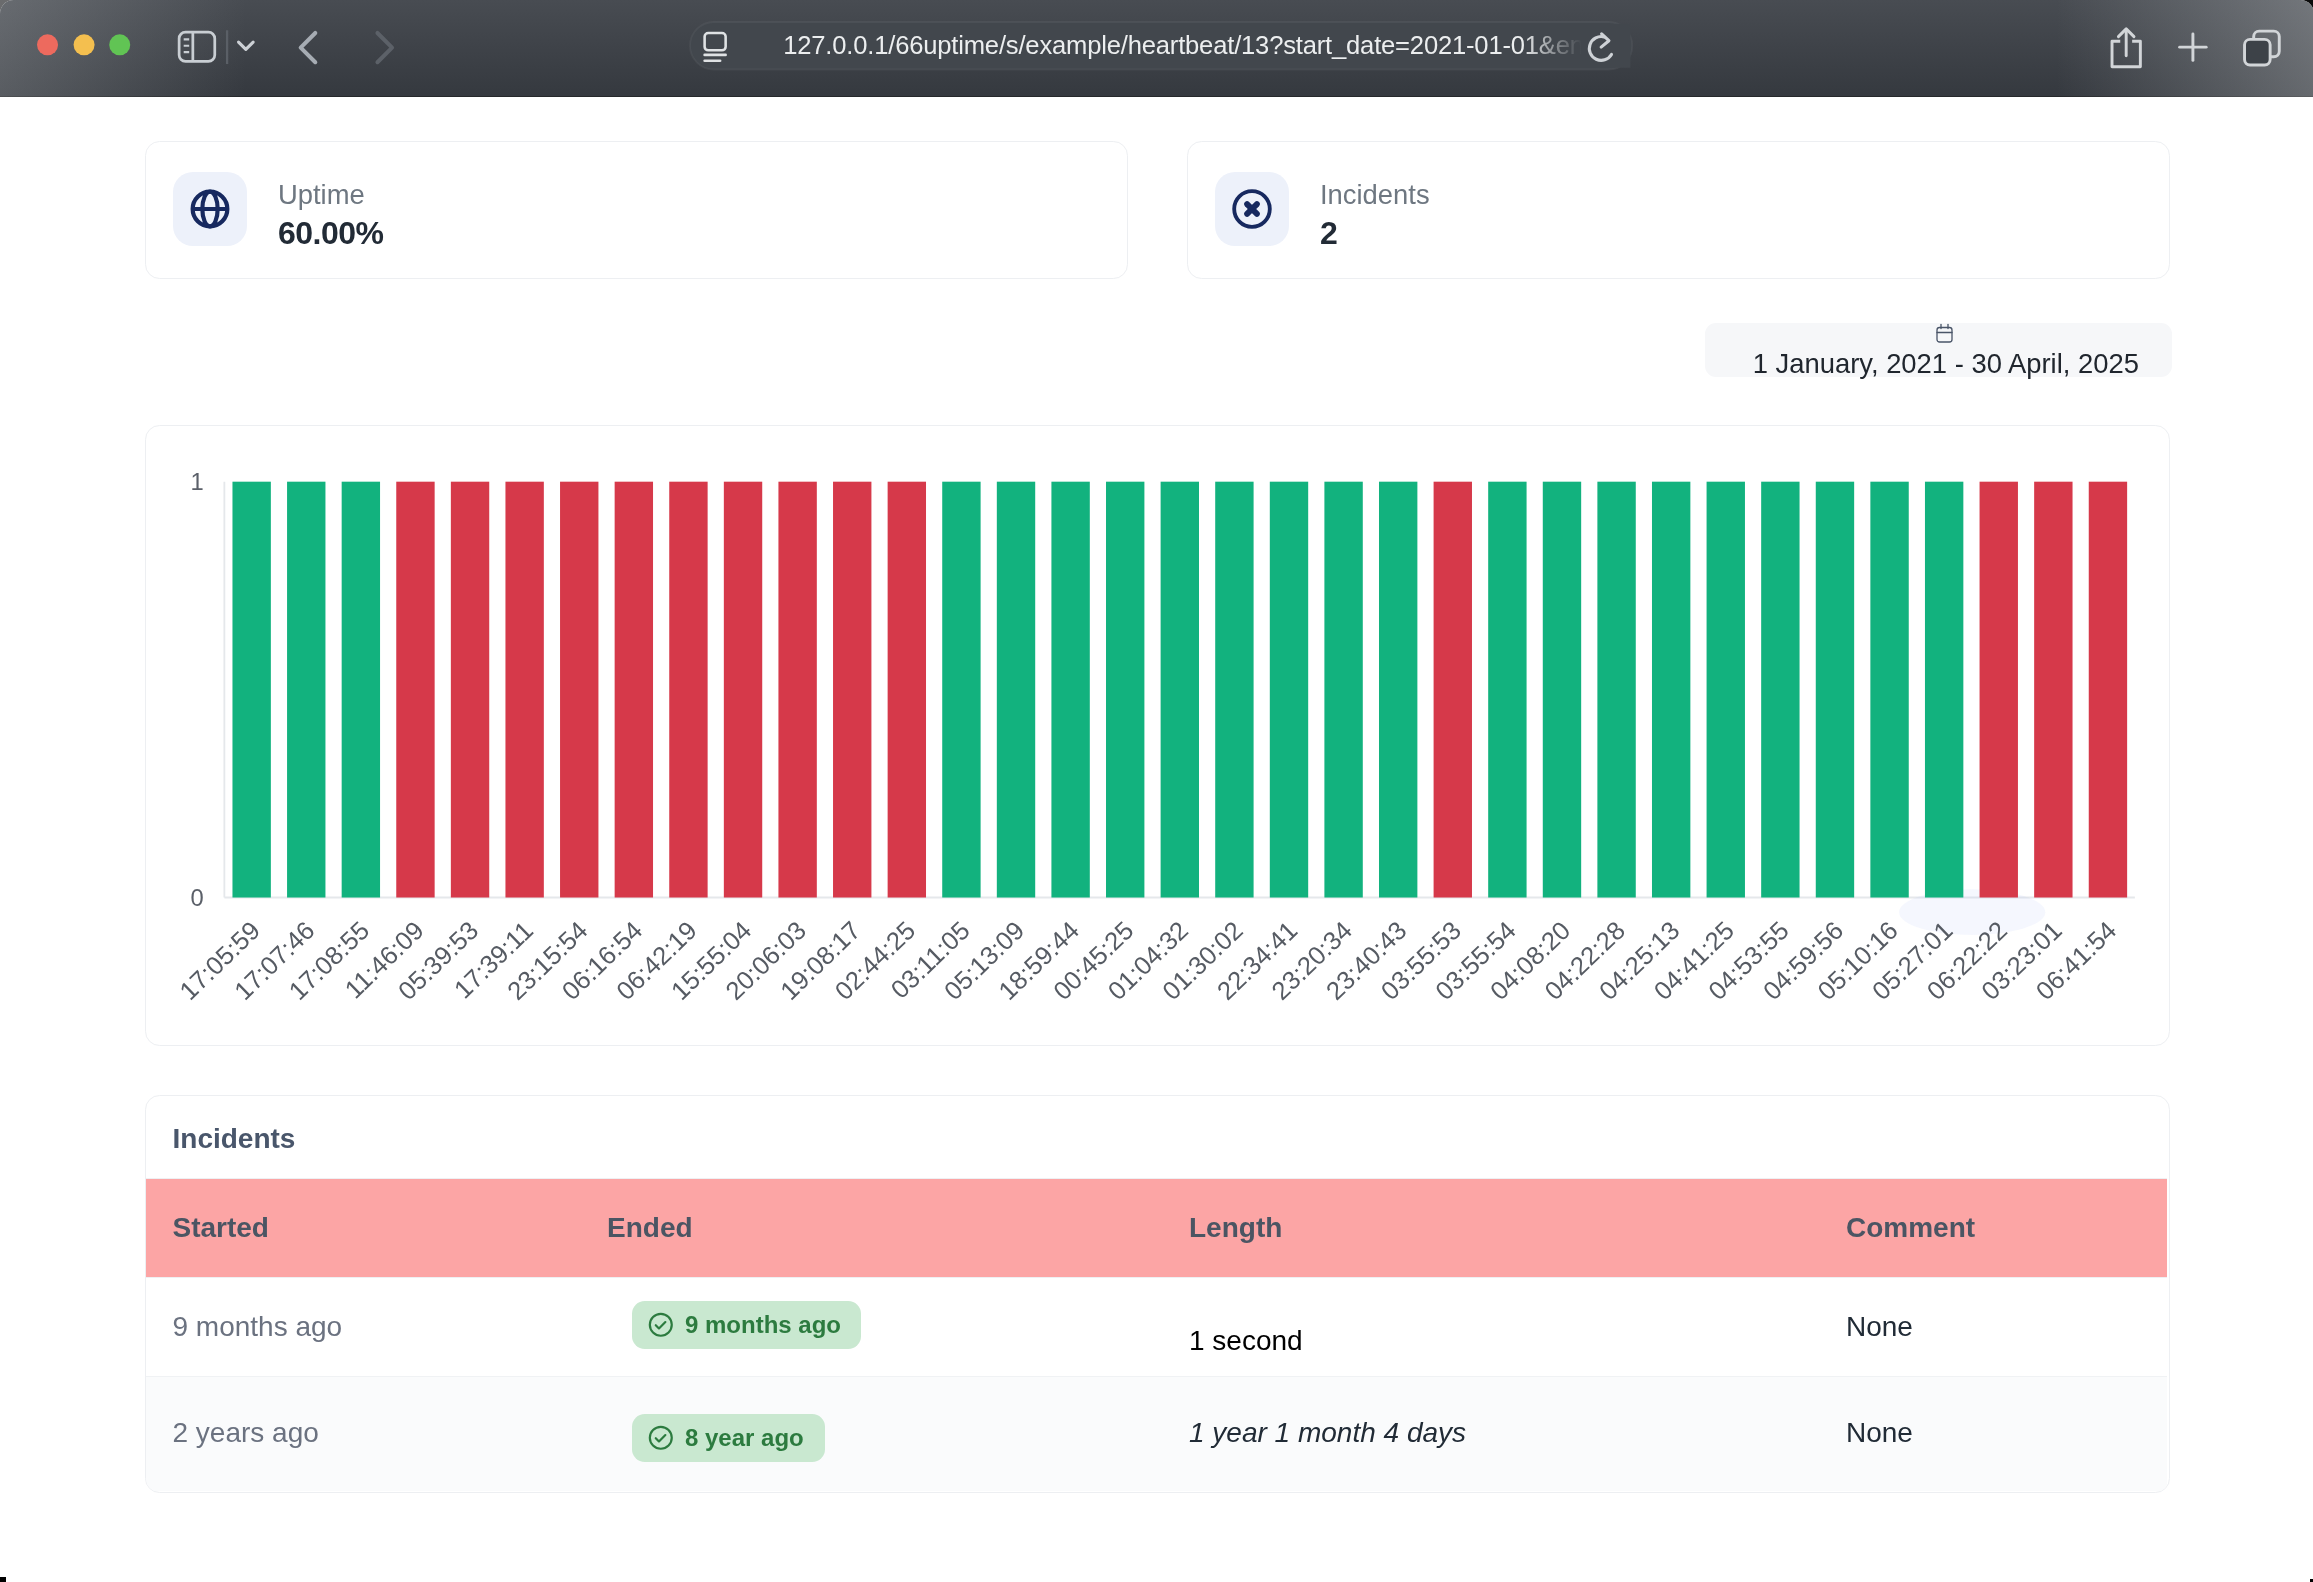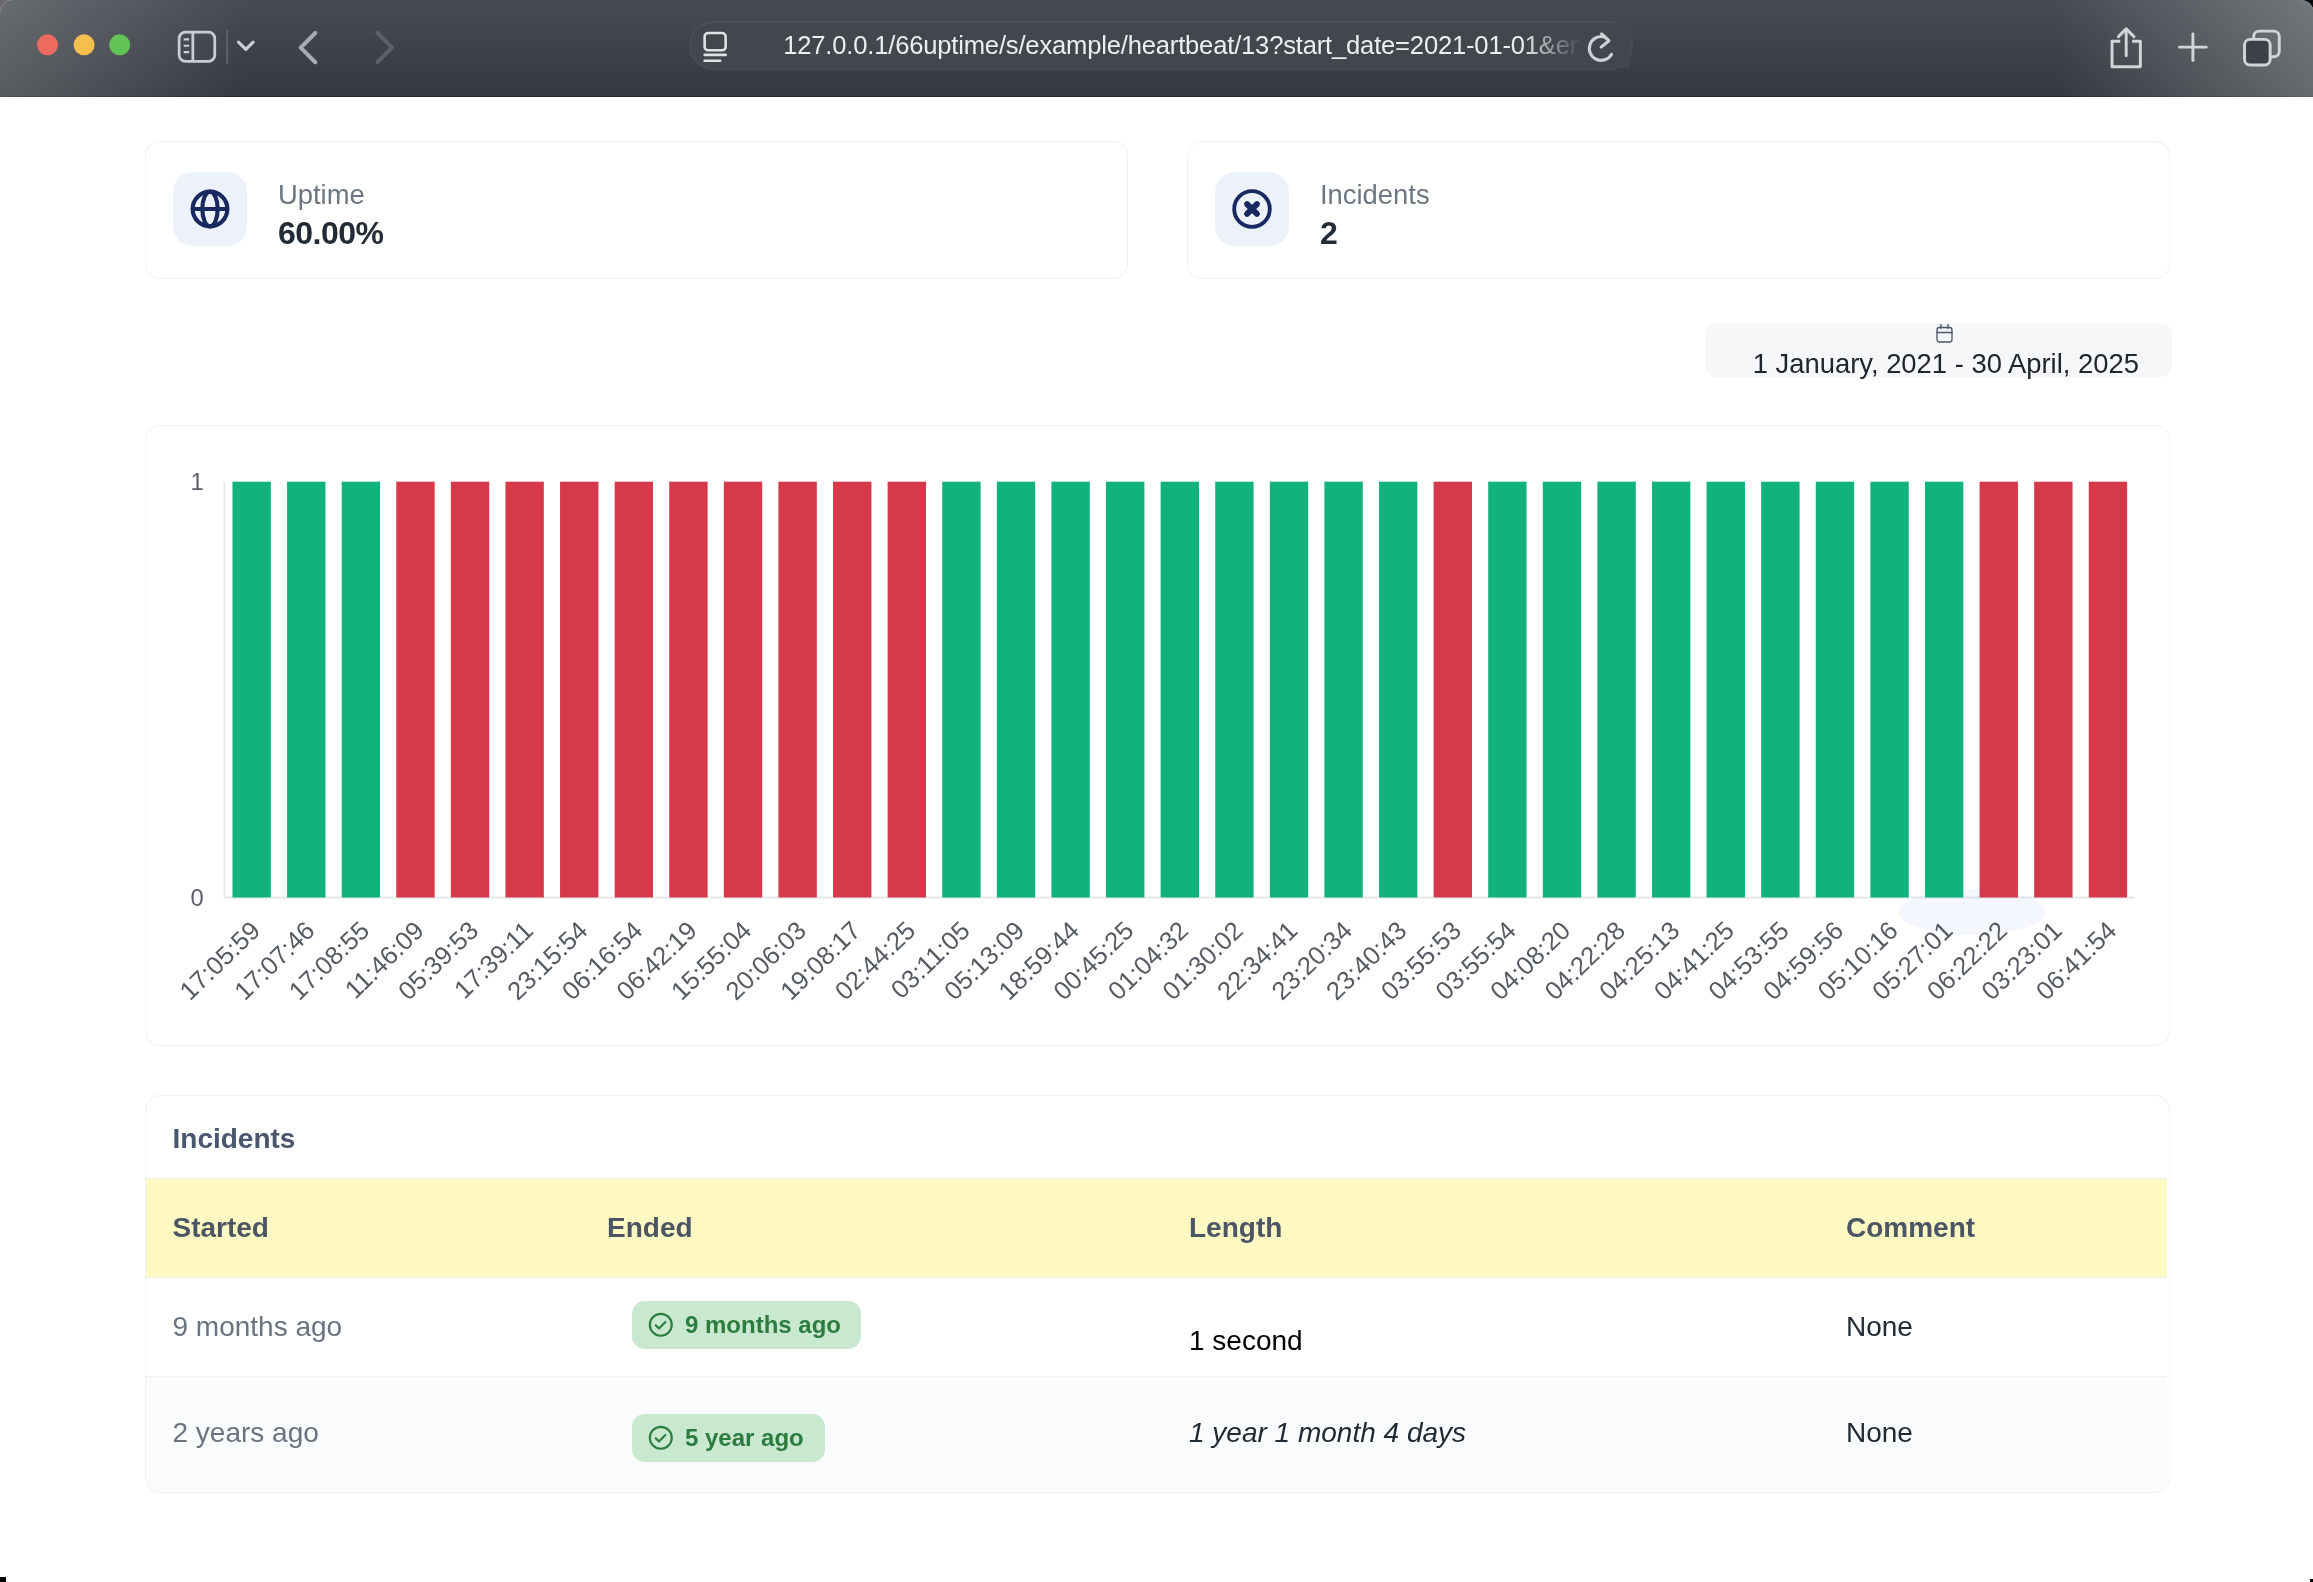--- a/index.html
+++ b/index.html
@@ -8,21 +8,21 @@
   #window { position:absolute; left:0; top:0; width:2314px; height:1583px; background:#ffffff; border-radius:13.7px 13.7px 0 0; overflow:hidden; }
   #toolbar { position:absolute; left:0; top:0; width:2314px; height:97px; background:linear-gradient(#484c52,#35393f); border-bottom:1.8px solid #26282b; }
   #toolbar::after { content:""; position:absolute; left:0; top:0; width:2314px; height:97px; background:linear-gradient(90deg, rgba(215,218,220,0.22) 0px, rgba(215,218,220,0.0) 247px, rgba(215,218,220,0.0) 2056px, rgba(215,218,220,0.30) 2314px); }
   .card { position:absolute; background:#fff; border:1.8px solid #edeff2; border-radius:14.6px; }
   .iconbox { position:absolute; left:27.4px; top:30px; width:74px; height:74px; border-radius:20px; background:#edf1fa; display:flex; align-items:center; justify-content:center; }
   .stat-label { position:absolute; left:132px; top:37px; font-size:27.4px; color:#6e7781; }
   .stat-value { position:absolute; left:132px; top:73px; font-size:32px; font-weight:700; color:#222b36; letter-spacing:-0.5px; }
   #datebox { position:absolute; left:1705px; top:323px; width:467px; height:54px; background:#f6f7f9; border-radius:11px; display:flex; align-items:center;flex-direction:column; }
   #datebox span { font-size:27.4px; color:#20262e; margin-left:14.6px; white-space:nowrap; position:relative; top:2.7px; }
   #tbl-title { position:absolute; left:26.5px; top:26.5px; font-size:28px; font-weight:700; color:#49566b; }
-  .hdrband { position:absolute; left:0; top:82px; width:2021px; height:100px; background:#fef9c3; border-top:1.8px solid #eef0f3; border-bottom:1.8px solid #eef0f3; }
+  .hdrband { position:absolute; left:0; top:82px; width:2021px; height:100px; background:#fca5a5; border-top:1.8px solid #eef0f3; border-bottom:1.8px solid #eef0f3; }
   .hcell { position:absolute; font-size:28px; font-weight:700; color:#4b5563; top:33px; }
   .cell { position:absolute; font-size:28px; }
   .badge { position:absolute; background:#c9e8d0; border-radius:12.8px; height:48px; display:flex; align-items:center; }
   .badge span { font-size:24px; font-weight:700; color:#2c7b3f; margin-left:11px; }
   .c1 { left:26.5px; } .c2 { left:461px; } .c3 { left:1043px; } .c4 { left:1700px; }
 </style>
 </head>
 <body>
 <div id="cornerL"></div>
 <div id="window">
@@ -201,21 +201,21 @@
       <div class="cell c3" style="top:47px;color:#000000;">1 second</div>
       <div class="cell c4" style="top:33px;color:#212b36;">None</div>
     </div>
     <div style="position:absolute;left:0;top:280px;width:2021px;height:115px;background:#fafbfc;border-top:1.8px solid #f0f2f4;">
       <div class="cell c1" style="top:40px;color:#6b7280;">2 years ago</div>
       <div class="badge" style="left:486px;top:37px;width:193px;">
         <svg width="25.6" height="25.6" viewBox="0 0 28 28" style="margin-left:16.4px">
           <circle cx="14" cy="14" r="12" fill="none" stroke="#2c7b3f" stroke-width="2.4"></circle>
           <path d="M8.5 14.5 l3.5 3.5 l7 -7" fill="none" stroke="#2c7b3f" stroke-width="2.4" stroke-linecap="round" stroke-linejoin="round"></path>
         </svg>
-        <span>5 year ago</span>
+        <span>8 year ago</span>
       </div>
       <div class="cell c3" style="top:40px;color:#212b36;font-style:italic;">1 year 1 month 4 days</div>
       <div class="cell c4" style="top:40px;color:#212b36;">None</div>
     </div>
   </div>
 
   <div style="position:absolute;left:0;top:1577px;width:6.4px;height:5.5px;background:#000;"></div>
   <div style="position:absolute;right:0;top:1579px;width:3.7px;height:3.7px;background:#000;"></div>
 </div>
 

